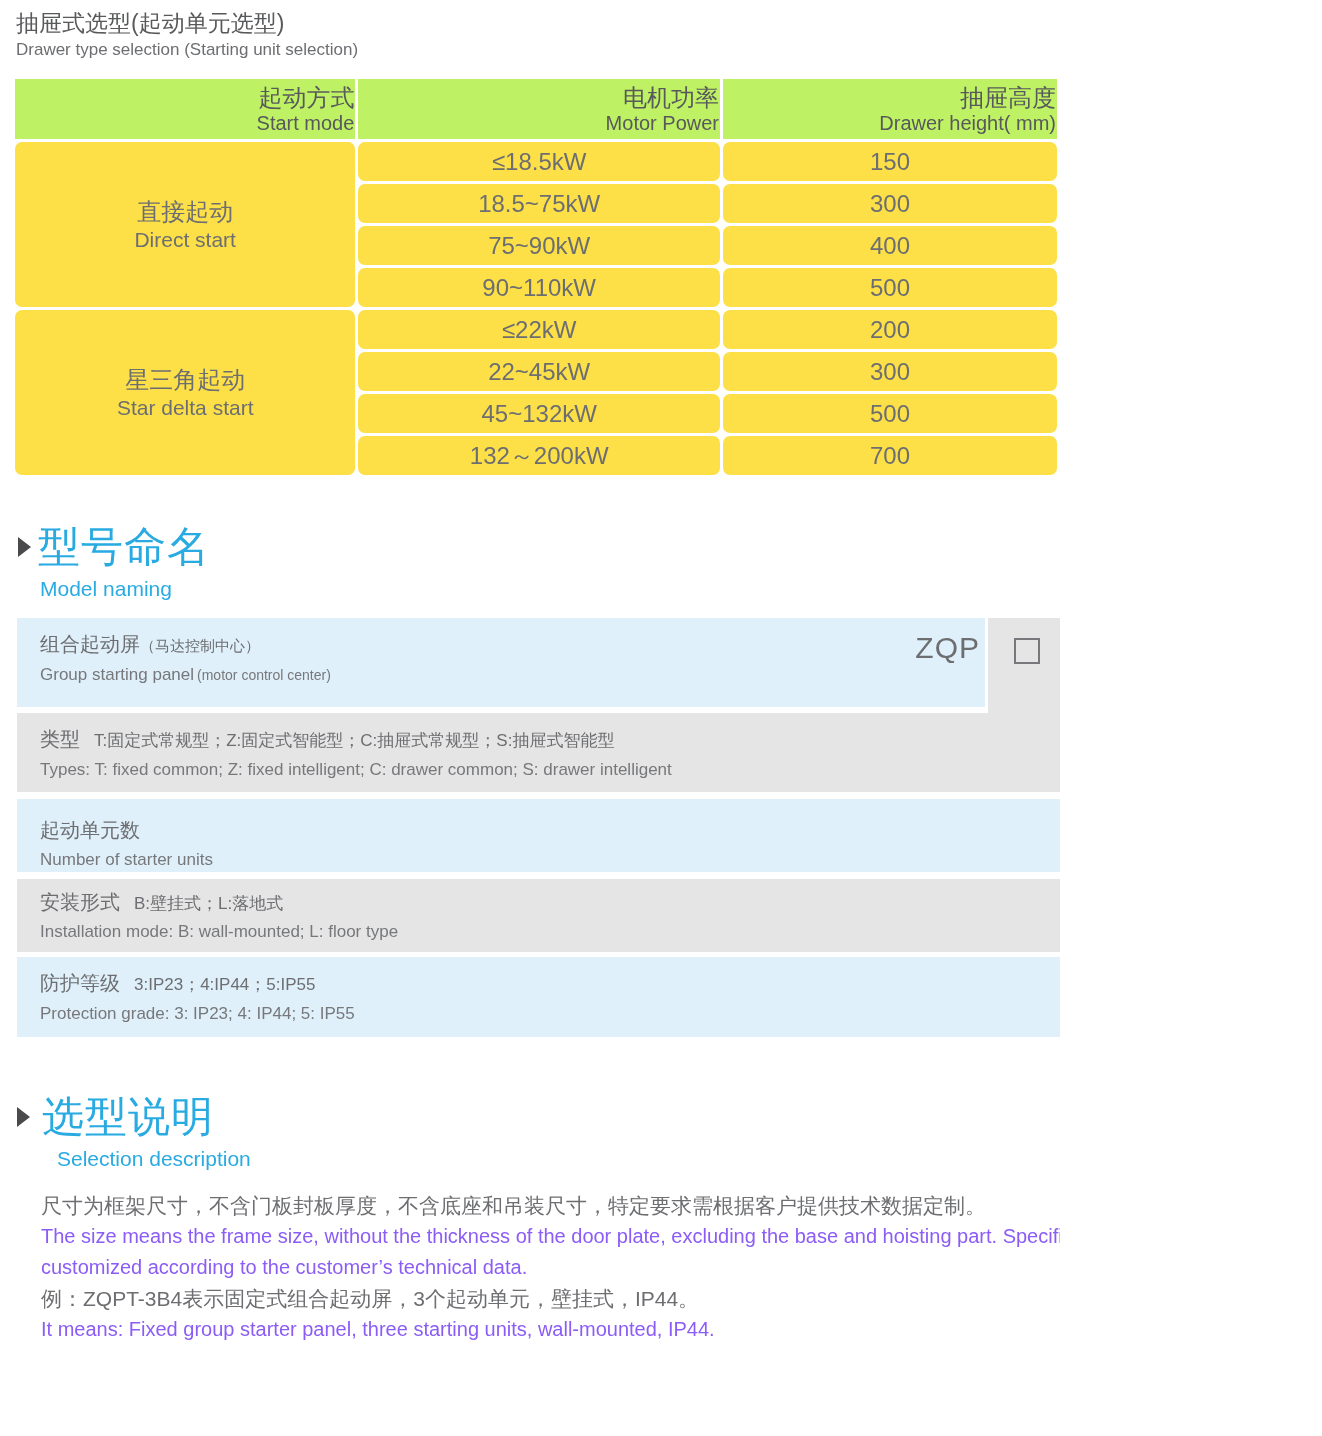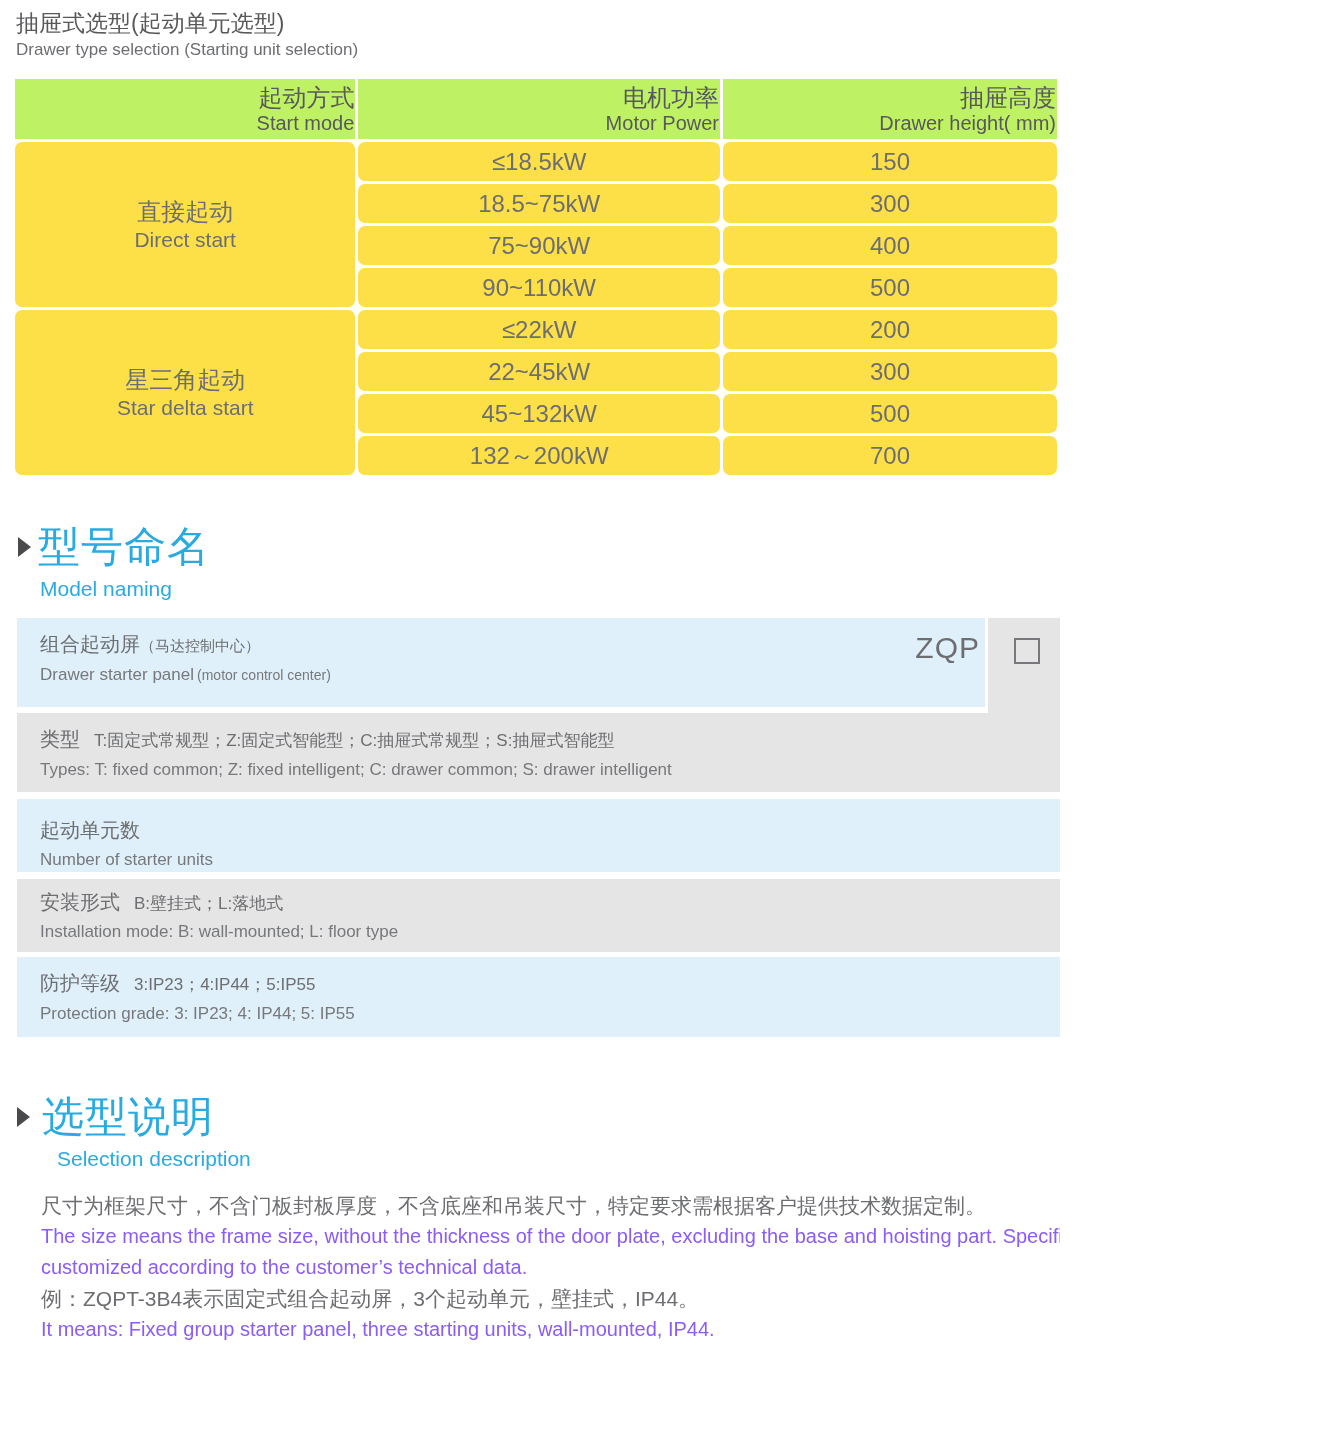--- a/index.html
+++ b/index.html
@@ -129,21 +129,21 @@
   <div class="band gray" style="left:988px;top:618px;width:73px;height:174px;"></div>
   <div class="band blue" style="left:1064px;top:618px;width:72px;height:254px;"></div>
   <div class="band gray" style="left:1139px;top:618px;width:73px;height:334px;"></div>
   <div class="band blue" style="left:1215px;top:618px;width:73px;height:419px;"></div>
 
   <div class="band blue" style="left:17px;top:618px;width:968px;height:89px;">
     <div class="nm-line1">
       <span class="nm-zh">组合起动屏</span><span class="nm-zh-note">（马达控制中心）</span>
     </div>
     <div class="nm-line2">
-      <span class="nm-en">Drawer starter panel</span><span class="nm-en-note">(motor control center)</span>
+      <span class="nm-en">Group starting panel</span><span class="nm-en-note">(motor control center)</span>
     </div>
   </div>
 
   <div class="band gray" style="left:17px;top:713px;width:1044px;height:79px;">
     <div class="nm-line1">
       <span class="nm-zh">类型</span><span class="nm-zh-desc">T:固定式常规型；Z:固定式智能型；C:抽屉式常规型；S:抽屉式智能型</span>
     </div>
     <div class="nm-line2">
       <span class="nm-en">Types: T: fixed common; Z: fixed intelligent; C: drawer common; S: drawer intelligent</span>
     </div>

